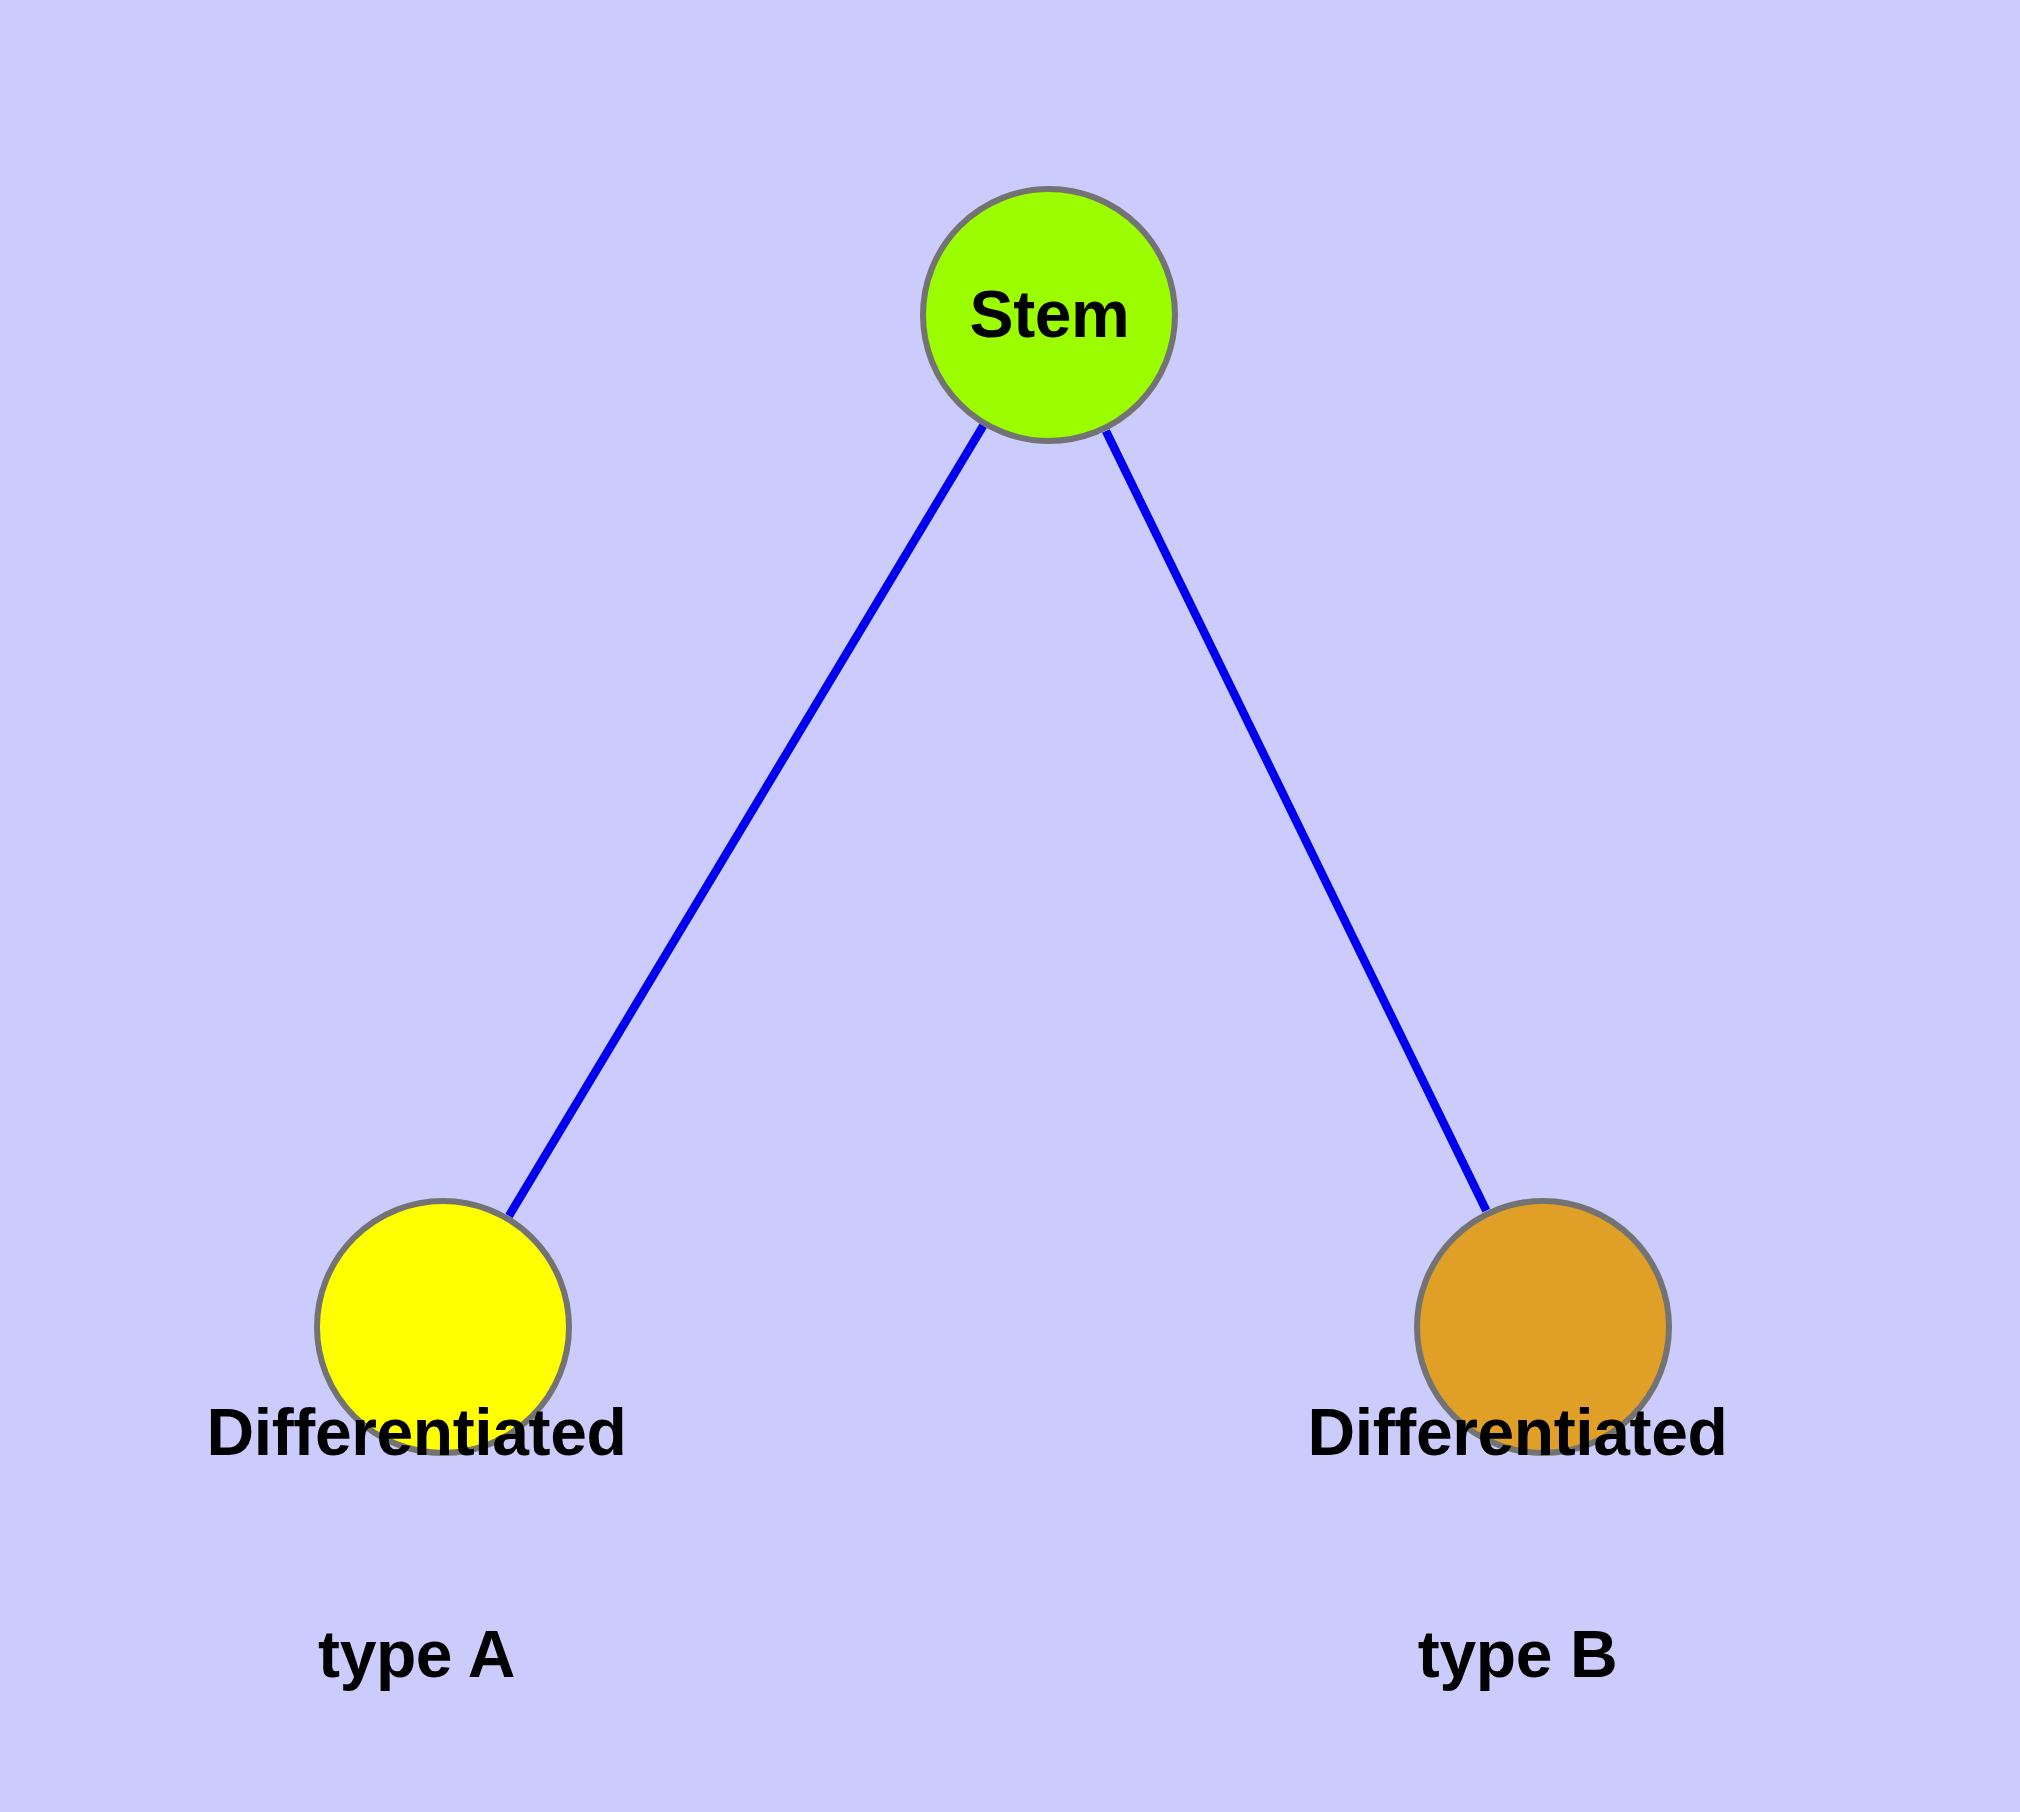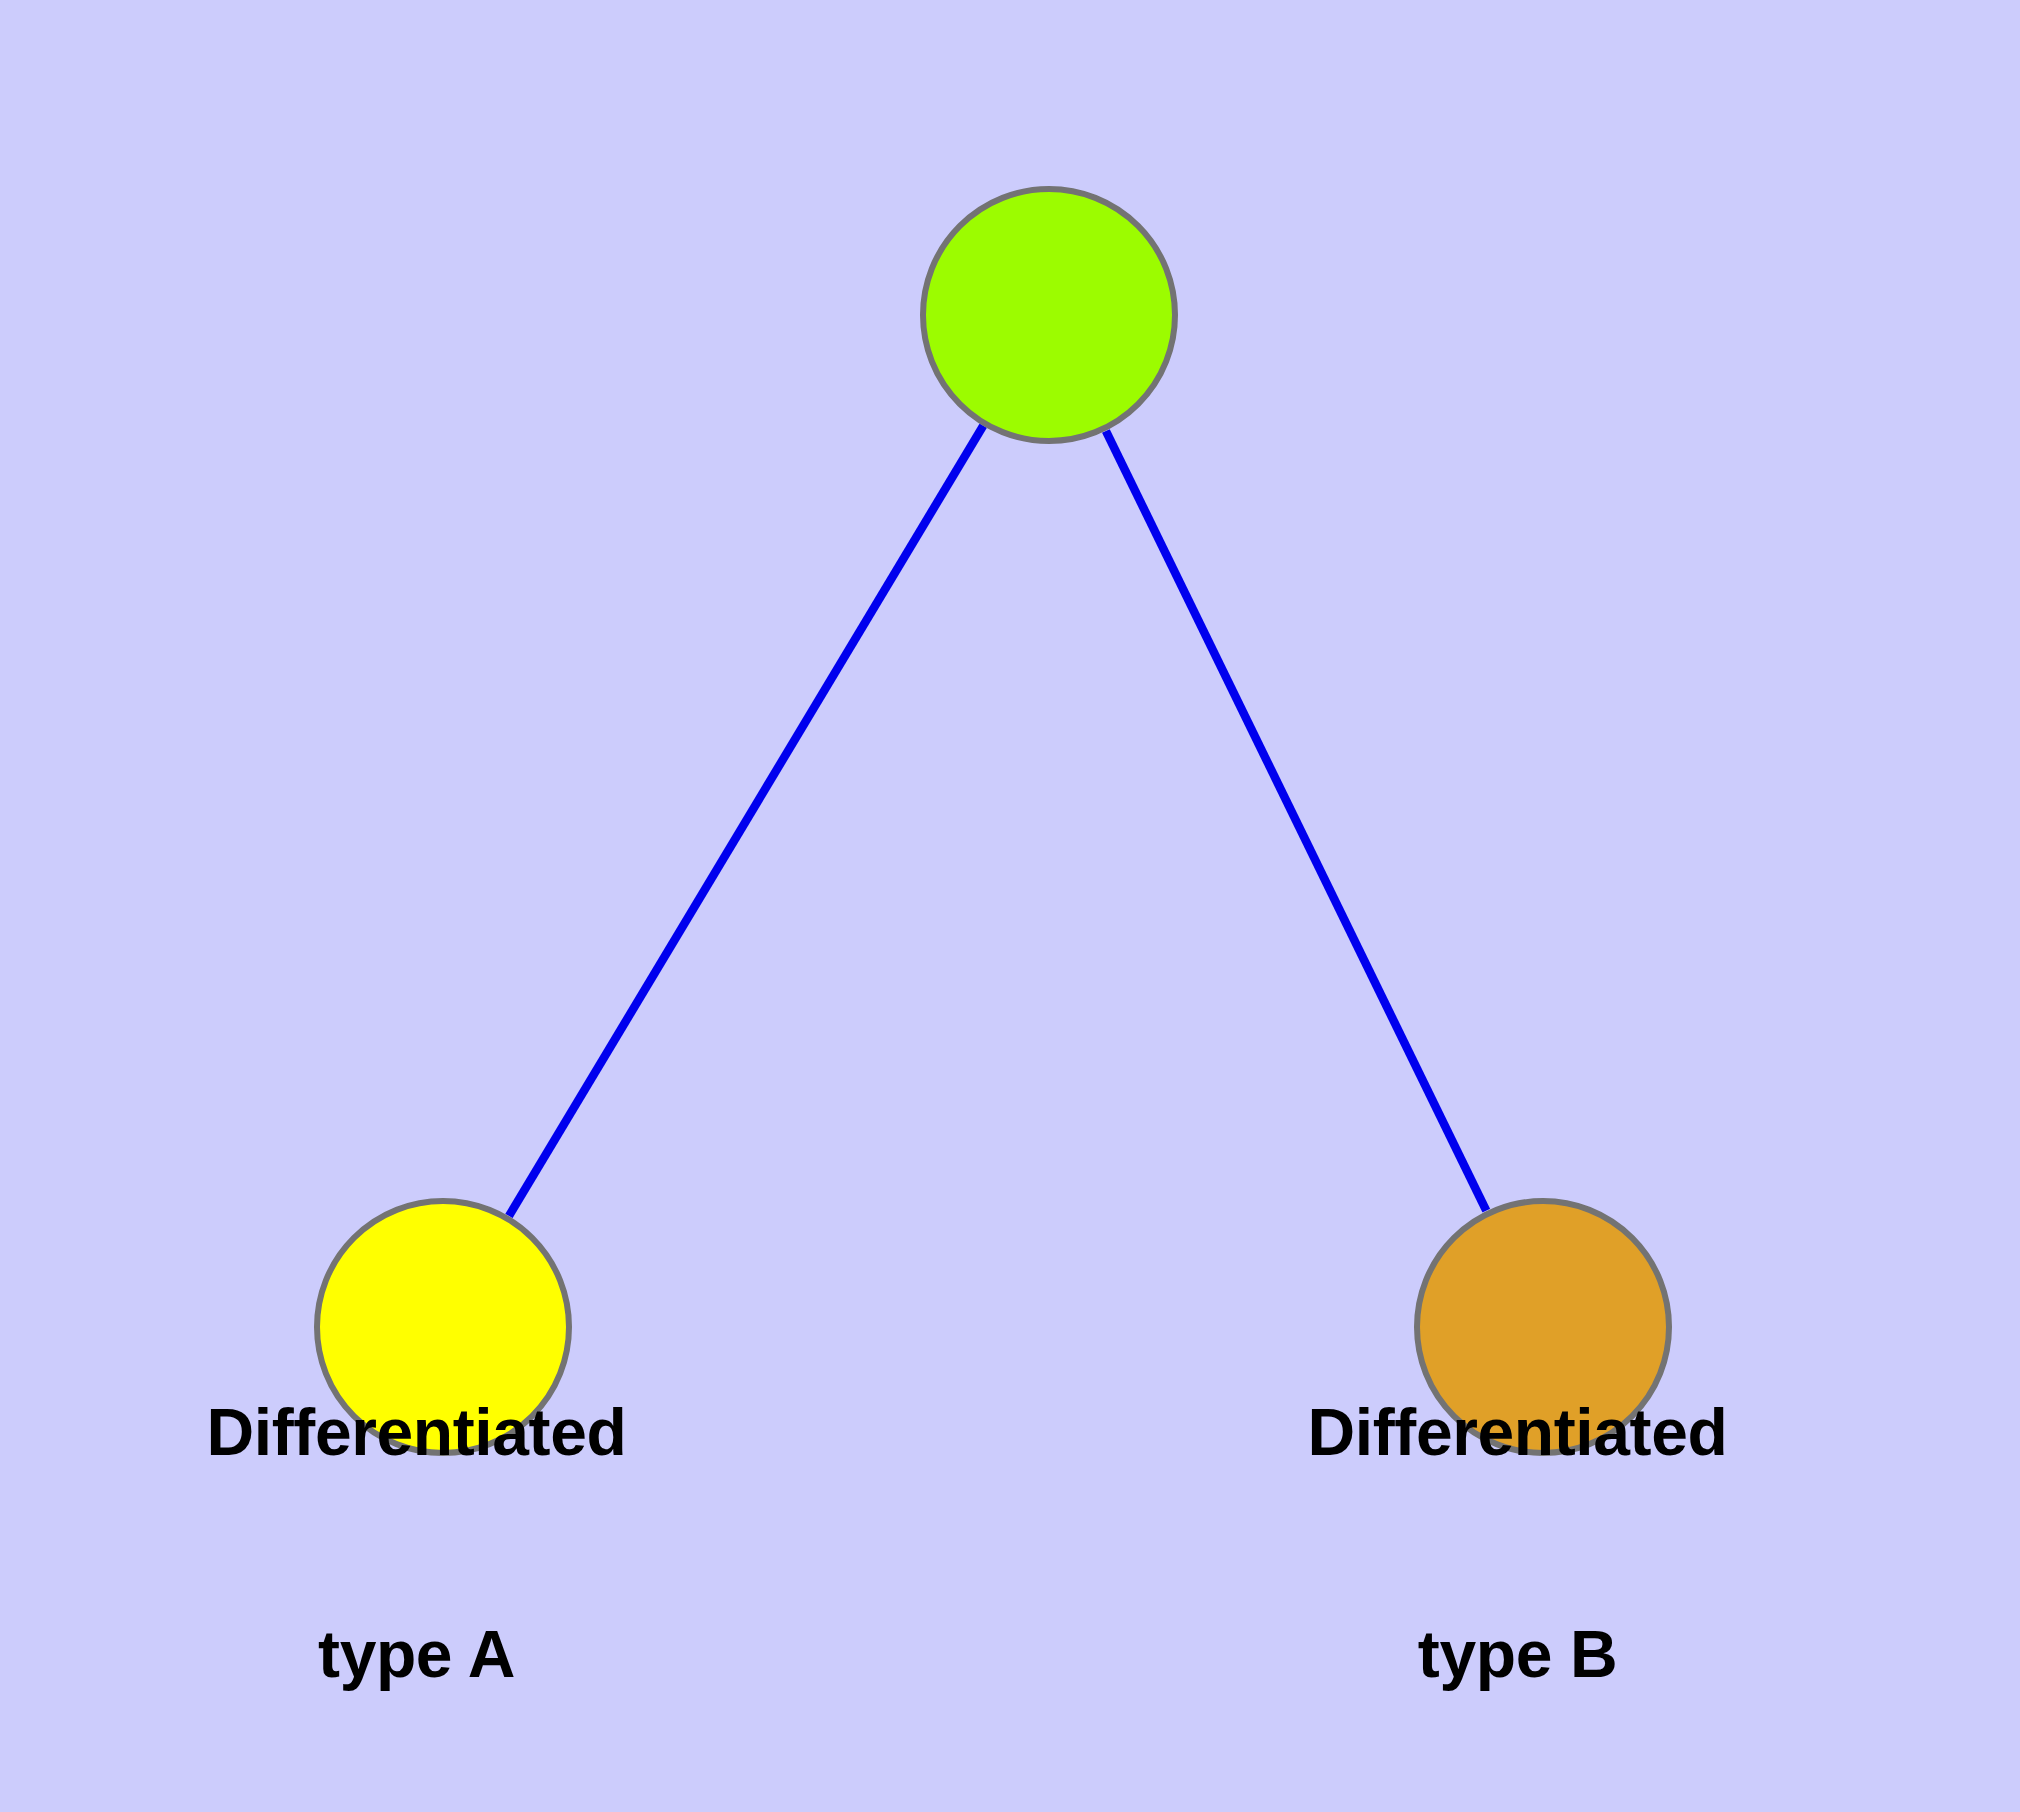--- a/index.html
+++ b/index.html
@@ -62,20 +62,21 @@
       <line x1="1238" y1="372" x2="1820" y2="1565" stroke="#0000ee" stroke-width="10" stroke-linecap="butt"></line>
     </g>
   </svg>
 
   <div class="graph-node" style="left:920px; top:186px; width:258px; height:258px; background:#9cfc00;"></div>
 
   <div class="graph-node" style="left:314px; top:1198px; width:258px; height:258px; background:#ffff00;"></div>
 
   <div class="graph-node" style="left:1414px; top:1198px; width:258px; height:258px; background:#e0a028;"></div>
 
+  <div class="node-label" style="left:541px; top:278px; width:1017px; font-size:66px;">Stem</div>
 
   <div class="node-label" style="left:-92px; top:1248px; width:1017px; font-size:66px;">
     <div>Differentiated</div>
     <div>type A</div>
   </div>
 
   <div class="node-label" style="left:1009px; top:1248px; width:1017px; font-size:66px;">
     <div>Differentiated</div>
     <div>type B</div>
   </div>

